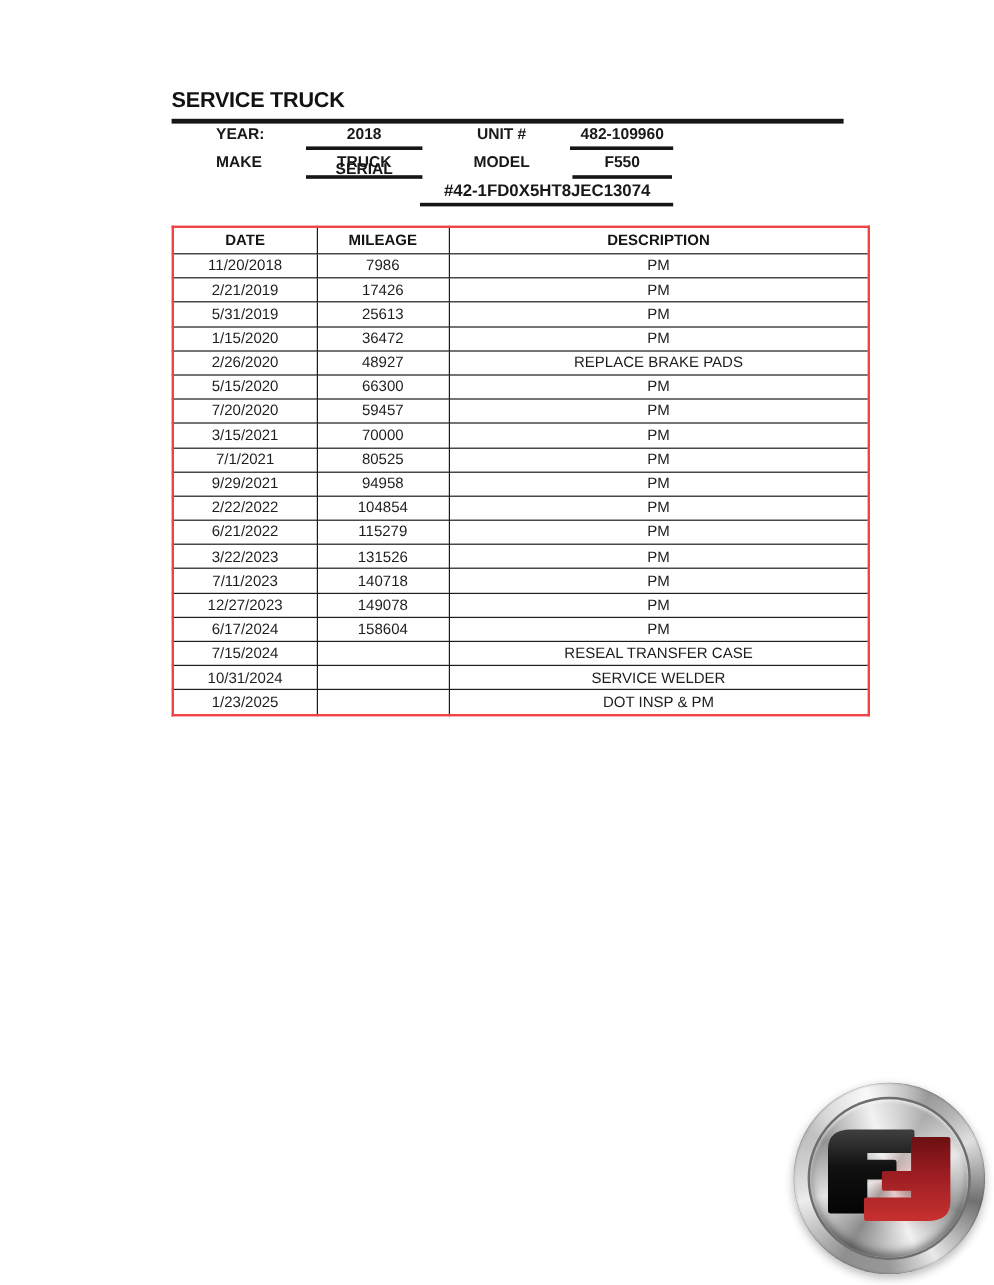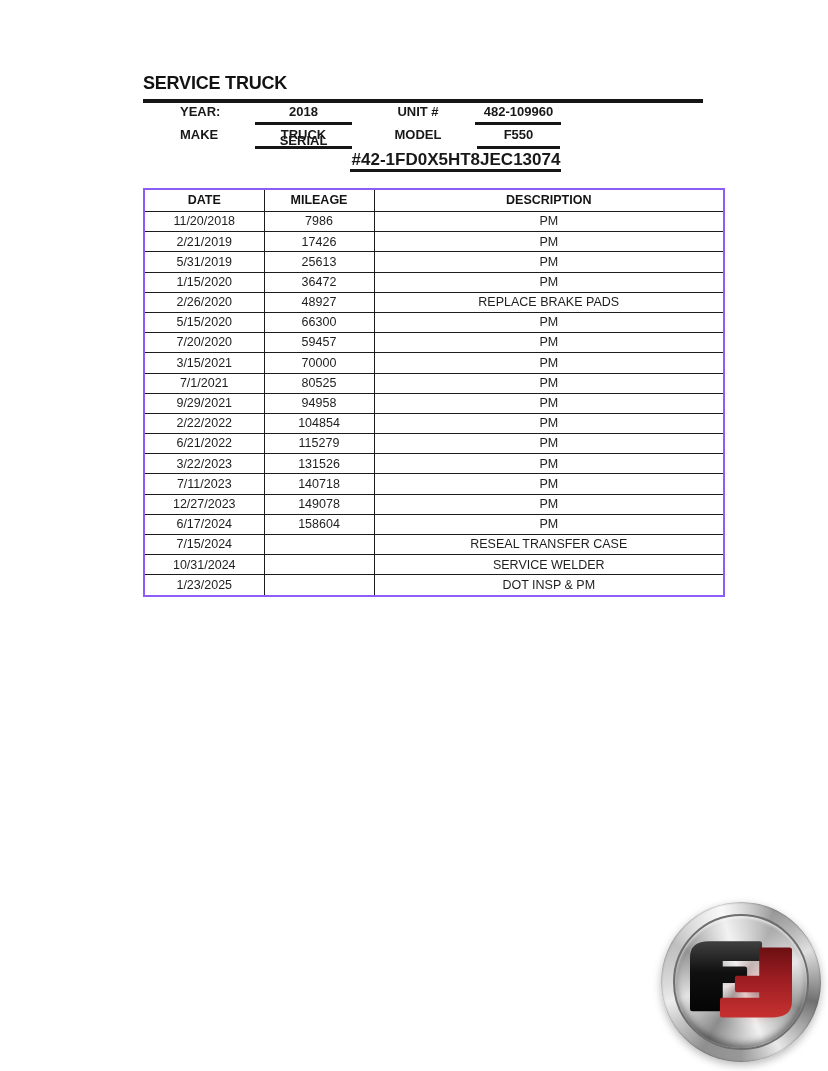--- a/index.html
+++ b/index.html
@@ -32,34 +32,34 @@
   .info-label-left { text-align: left; }
   .pos-year-label  { left: 180px; top: 104px; width: 60px; }
   .pos-year-value  { left: 255px; top: 104px; width: 97px; }
   .pos-unit-label  { left: 385px; top: 104px; width: 66px; }
   .pos-unit-value  { left: 475px; top: 104px; width: 87px; }
   .pos-make-label  { left: 180px; top: 127px; width: 60px; }
   .pos-make-value  { left: 255px; top: 127px; width: 97px; }
   .pos-model-label { left: 385px; top: 127px; width: 66px; }
   .pos-model-value { left: 475px; top: 127px; width: 87px; }
   .pos-serial-label{ left: 255px; top: 133px; width: 97px; }
-  .pos-serial-value{ left: 350px; top: 150px; width: 212px; font-size: 17px; }
+  .pos-serial-value{ left: 350px; top: 150px; width: 212px; font-size: 14px; }
 
   .u-line { position: absolute; height: 3px; background: #161616; }
   .u1 { left: 255px; top: 122px; width: 97px; }
   .u2 { left: 475px; top: 122px; width: 86px; }
   .u3 { left: 255px; top: 146px; width: 97px; }
   .u4 { left: 477px; top: 146px; width: 83px; }
   .u5 { left: 350px; top: 169px; width: 211px; }
 
   
   .maint-table {
     position: absolute; left: 143px; top: 188px; width: 580px;
     border-collapse: collapse; table-layout: fixed;
-    border: 2px solid #8b5cf6;
+    border: 2px solid #ef4444;
   }
   .maint-table th, .maint-table td {
     border: 1.5px solid #1c1c1c;
     padding: 0; text-align: center; vertical-align: middle;
     font-size: 12.5px; color: #1d1d1d; line-height: 1;
     overflow: hidden; white-space: nowrap;
   }
   .maint-table th { font-weight: 700; height: 21px; color: #141414; }
   .maint-table td { font-weight: 400; height: 19.2px; }
   .col-date { width: 120px; }

